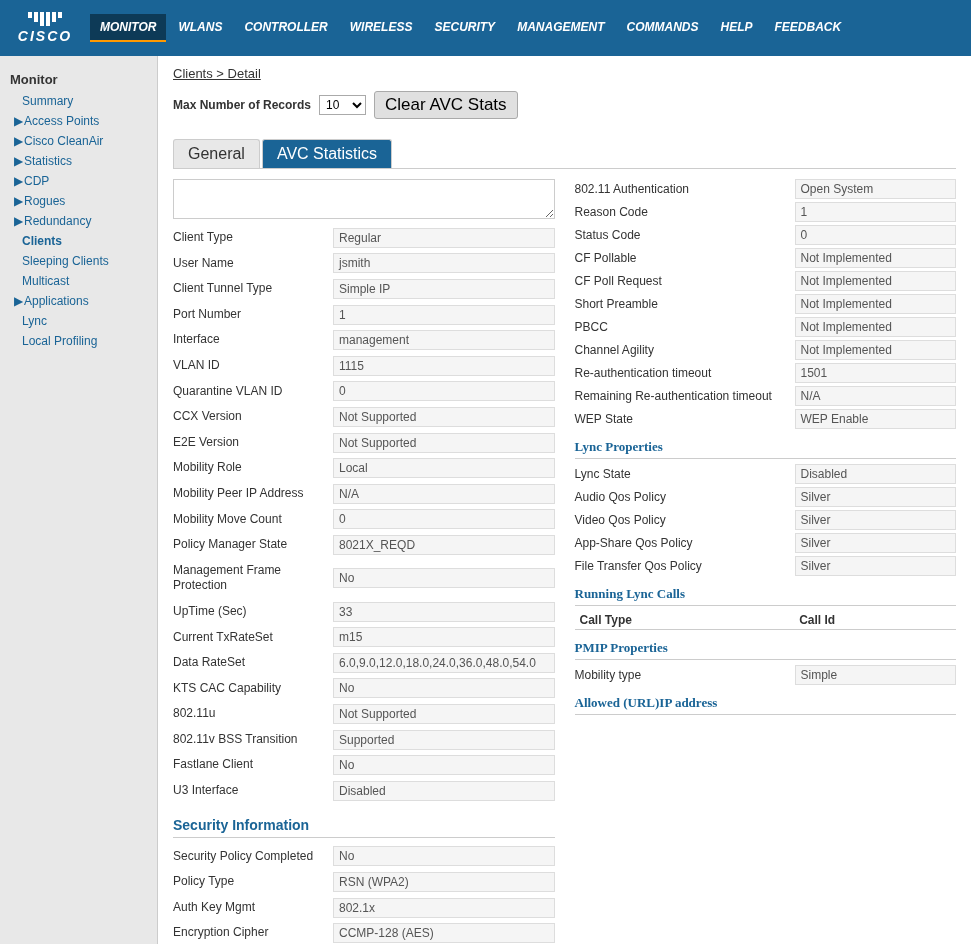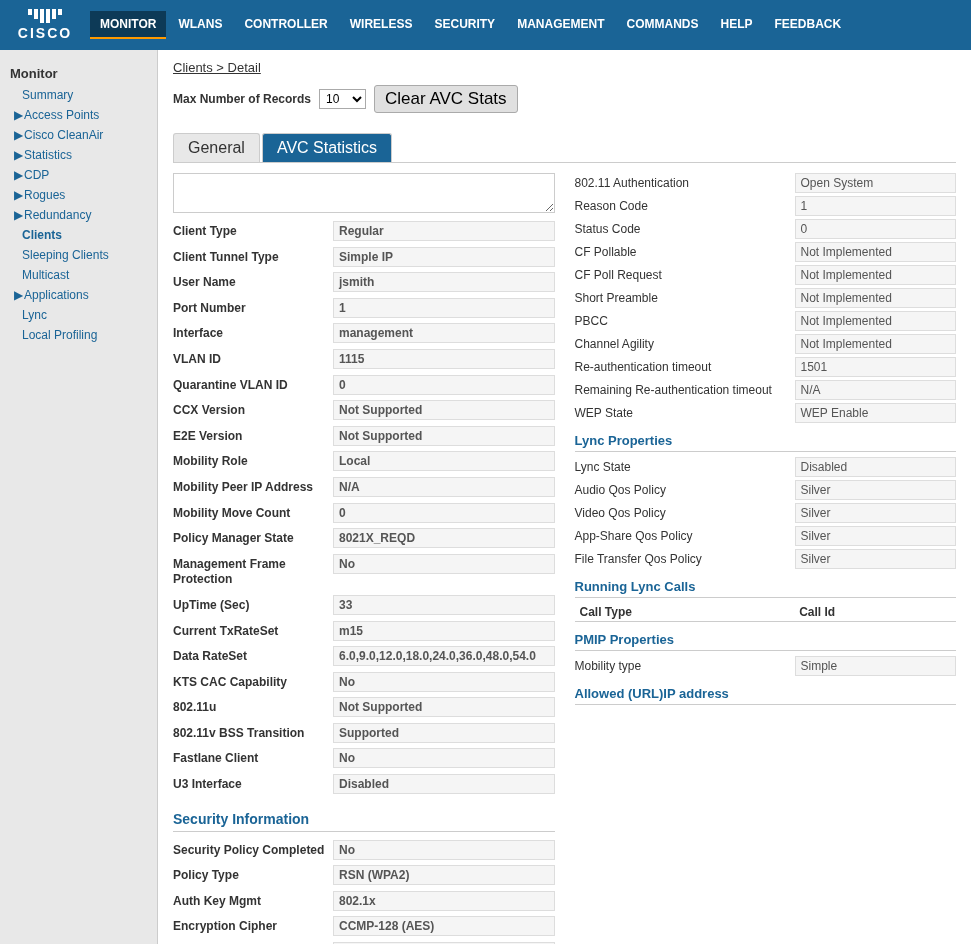--- a/index.html
+++ b/index.html
@@ -3,22 +3,23 @@
   <meta charset="utf-8">
   <style>
     * { margin: 0; padding: 0; box-sizing: border-box; }
     body { font-family: Arial, sans-serif; font-size: 12px; background: #f0f0f0; color: #333; width: 971px; }
 
     
     #top-nav {
       background: #1a6496;
       display: flex;
       align-items: center;
-      height: 50px;
+      height: 56px;
       padding: 0 10px;
+      font-style: italic;
     }
     #logo {
       width: 70px;
       margin-right: 10px;
       display: flex;
       flex-direction: column;
       align-items: center;
       color: white;
       font-size: 10px;
     }
@@ -117,21 +118,21 @@
       margin-right: 2px;
       border-radius: 3px 3px 0 0;
     }
     .tab.active { background: #1a6496; color: white; }
 
     .detail-wrapper { display: flex; gap: 20px; margin-top: 10px; }
     .left-col { flex: 1; }
     .right-col { flex: 1; }
 
     
-    .field-group { margin-bottom: 4px; display: flex; align-items: flex-start; font-weight: bold; }
+    .field-group { margin-bottom: 4px; display: flex; align-items: center; }
     .field-label {
       width: 160px;
       min-width: 160px;
       font-size: 12px;
       color: #333;
       padding: 3px 5px 3px 0;
       line-height: 1.3;
     }
     .field-value {
       flex: 1;
@@ -143,20 +144,21 @@
       color: #555;
     }
 
     .section-header {
       font-size: 13px;
       font-weight: bold;
       color: #1a6496;
       margin: 10px 0 5px 0;
       border-bottom: 1px solid #ccc;
       padding-bottom: 3px;
+      font-family: Liberation Serif, serif;
     }
 
     .right-field-group { display: flex; margin-bottom: 3px; align-items: flex-start; }
     .right-field-label {
       width: 220px;
       min-width: 220px;
       font-size: 12px;
       color: #333;
       padding: 3px 5px 3px 0;
     }
@@ -321,26 +323,26 @@
           
           <textarea class="notes-area" style=""></textarea>
 
           
           <div id="general-fields">
               <div class="field-group">
     <div class="field-label">Client Type</div>
     <div class="field-value">Regular</div>
   </div>
               <div class="field-group">
+    <div class="field-label">User Name</div>
+    <div class="field-value">jsmith</div>
+  </div>
+              <div class="field-group">
     <div class="field-label">Client Tunnel Type</div>
     <div class="field-value">Simple IP</div>
-  </div>
-              <div class="field-group">
-    <div class="field-label">User Name</div>
-    <div class="field-value">jsmith</div>
   </div>
               <div class="field-group">
     <div class="field-label">Port Number</div>
     <div class="field-value">1</div>
   </div>
               <div class="field-group">
     <div class="field-label">Interface</div>
     <div class="field-value">management</div>
   </div>
               <div class="field-group">

